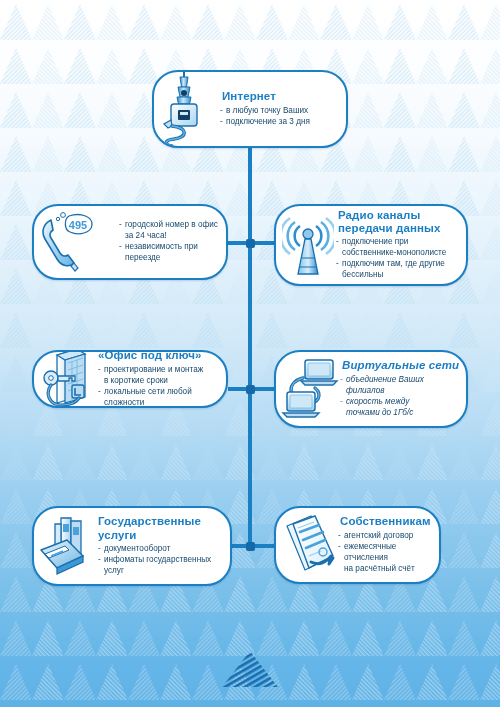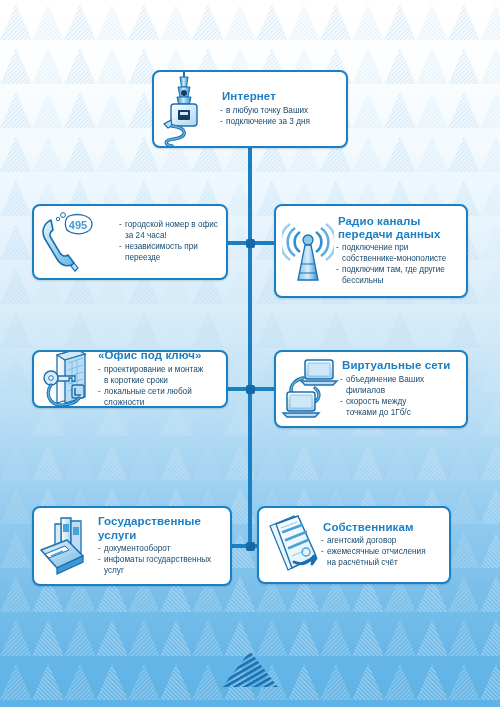--- a/index.html
+++ b/index.html
@@ -45,21 +45,21 @@
     position:absolute;width:9px;height:9px;border-radius:2px;
     background:#1569a8;
   }
 
   
   .card{
     position:absolute;
     box-sizing:border-box;
     background:#ffffff;
     border:2px solid #1b7fc4;
-    border-radius:8px;
+    border-radius:26px;
     box-shadow:0 1px 2px rgba(10,60,110,.18);
     display:flex;
     align-items:center;
     overflow:hidden;
   }
   .card .ico{
     flex:0 0 auto;
     display:flex;align-items:center;justify-content:center;
   }
   .card .txt{
@@ -91,34 +91,34 @@
   }
 
   
   #card-internet{left:152px;top:70px;width:196px;height:78px;}
   #card-internet .ico{width:60px;margin-left:2px;}
   #card-internet .txt{padding-left:4px;}
 
   #card-telephony{left:32px;top:204px;width:196px;height:76px;gap:21px;}
   #card-telephony .ico{width:62px;margin-left:2px;}
 
-  #card-radio{left:274px;top:204px;width:194px;height:94px;}
+  #card-radio{left:274px;top:204px;width:194px;height:82px;}
   #card-radio .ico{width:56px;margin-left:4px;}
   #card-radio h3{text-align:left;}
 
   #card-office{left:32px;top:350px;width:196px;height:58px;}
   #card-office .ico{width:60px;margin-left:4px;}
 
-  #card-vnet{left:274px;top:350px;width:194px;height:78px;}
+  #card-vnet{left:274px;top:350px;width:194px;height:78px;font-style:italic;}
   #card-vnet .ico{width:60px;margin-left:4px;}
 
   #card-gov{left:32px;top:506px;width:200px;height:80px;}
   #card-gov .ico{width:62px;margin-left:2px;}
 
-  #card-owners{left:257px;top:506px;width:194px;height:78px;}
+  #card-owners{left:274px;top:506px;width:167px;height:78px;}
   #card-owners .ico{width:58px;margin-left:4px;}
 
   
   #card-radio h3,#card-vnet h3,#card-owners h3,#card-internet h3{padding-left:2px;}
 
   
   #logo{
     position:absolute;left:50%;transform:translateX(-50%);
     bottom:18px;width:64px;height:40px;
   }

